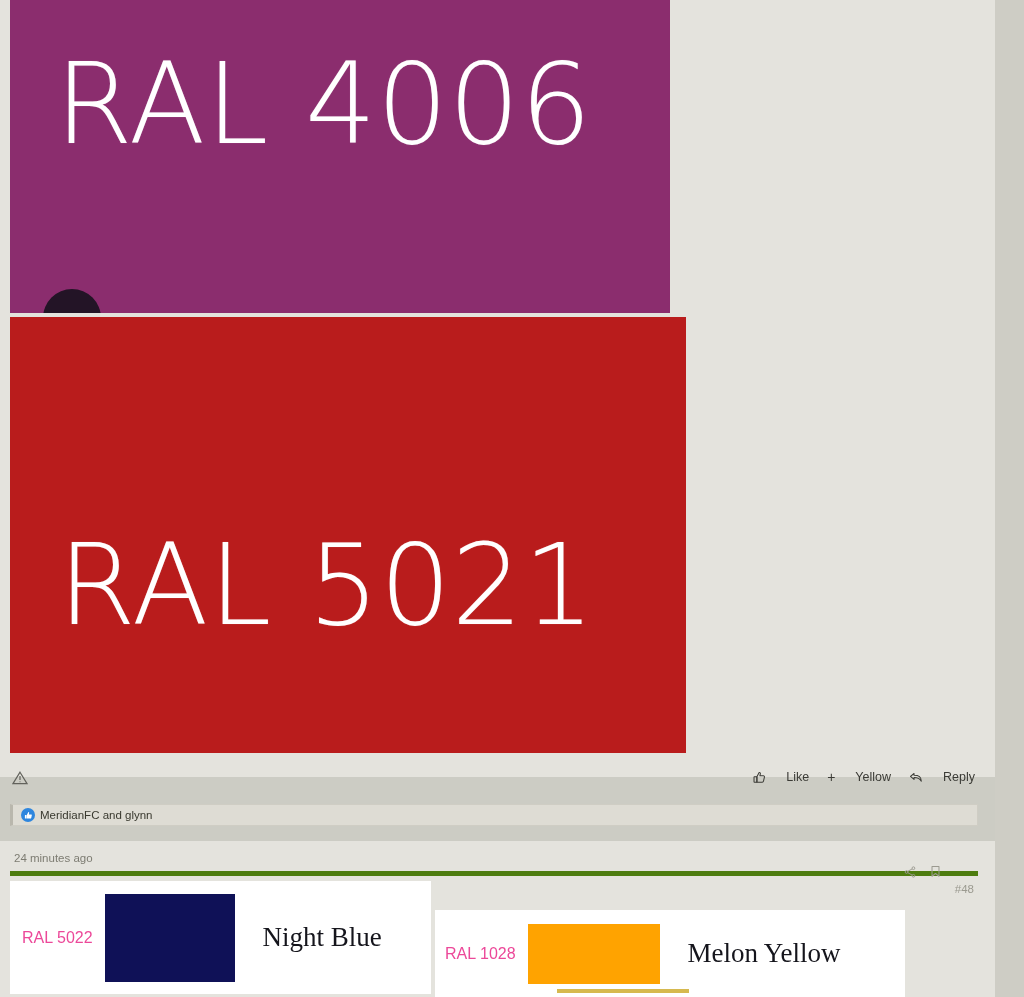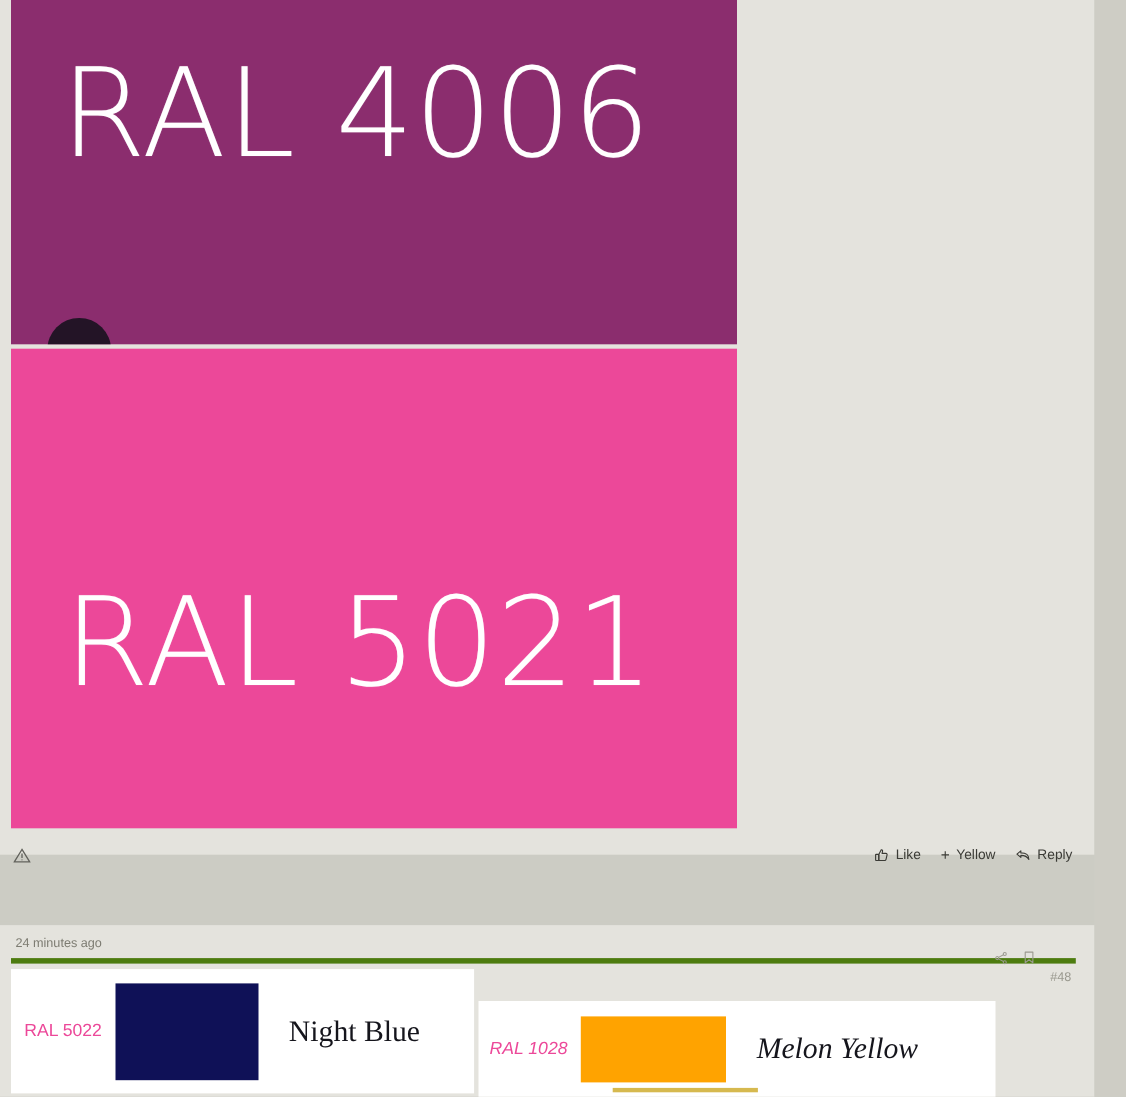--- a/index.html
+++ b/index.html
@@ -113,21 +113,21 @@
     position: absolute;
     right: 20px;
     top: 10px;
     display: flex;
     align-items: center;
     gap: 18px;
   }
   .action-btn {
     display: inline-flex;
     align-items: center;
-    gap: 6px;
+    gap: 20px;
     font-size: 12.5px;
     color: #3b3b36;
     cursor: pointer;
     white-space: nowrap;
     user-select: none;
   }
   .action-btn svg { display: block; }
   .plus-glyph {
     font-size: 14px;
     line-height: 1;
@@ -229,21 +229,20 @@
     left: 10px;
     top: 881px;
     width: 421px;
     height: 113px;
   }
   .swatch-card-b {
     left: 435px;
     top: 910px;
     width: 470px;
     height: 87px;
-    font-style: italic;
   }
   .swatch-code {
     font-size: 16px;
     color: #ec4899;
     white-space: nowrap;
     font-family: "Liberation Sans", sans-serif;
   }
   .swatch-chip {
     flex: none;
   }
@@ -283,21 +282,21 @@
 
 <div class="page-canvas">
 
   <div class="post-message">
 
     <div class="ral-banner-purple" style="background: rgb(139, 45, 110);">
       <div class="ral-banner-label">RAL 4006</div>
       <div class="overlay-orb"></div>
     </div>
 
-    <div class="ral-banner-teal" style="background: #ec4899;">
+    <div class="ral-banner-teal" style="background: #b91c1c; padding-left: 16px;">
       <div class="ral-banner-label">RAL 5021</div>
     </div>
 
   </div>
 
   <div class="post-footer">
 
     <div class="report-icon">
       <svg viewBox="0 0 16 14" width="16" height="14" fill="none" stroke="currentColor" stroke-width="1.2">
         <path d="M8 1.2 L15 12.6 L1 12.6 Z"></path>
@@ -328,20 +327,29 @@
           <svg viewBox="0 0 15 13" width="14" height="13" fill="none" stroke="#3b3b36" stroke-width="1.1" stroke-linecap="round" stroke-linejoin="round">
             <path d="M5.4 2.2 L1.6 5.4 L5.4 8.6 L5.4 6.6 C9.0 6.6 11.6 7.6 13.2 10.6 C13.2 5.9 10.6 4.2 5.4 4.2 Z"></path>
           </svg>
         </span>
         <span>Reply</span>
       </div>
 
     </div>
   </div>
 
+  <div class="reaction-bar">
+    <span class="reaction-icon" style="background: rgb(46, 134, 222);">
+      <svg viewBox="0 0 14 14" width="9" height="9" fill="#ffffff">
+        <path d="M4.4 6.3 L6.8 1.7 C7.7 1.6 8.2 2.2 8.0 3.1 L7.6 5.3 L11.2 5.3 C11.9 5.3 12.4 5.9 12.2 6.6 L11.2 10.8 C11.1 11.4 10.6 11.8 10.0 11.8 L4.4 11.8 Z"></path>
+        <rect x="1.4" y="6.3" width="2.7" height="5.5" rx="0.4"></rect>
+      </svg>
+    </span>
+    <span class="reaction-text">MeridianFC and glynn</span>
+  </div>
 
   <div class="post-divider"></div>
 
   <div class="next-post">
 
     <div class="post-meta-row">
       <span class="post-timestamp">24 minutes ago</span>
 
       <div class="post-meta-right">
         <span>

